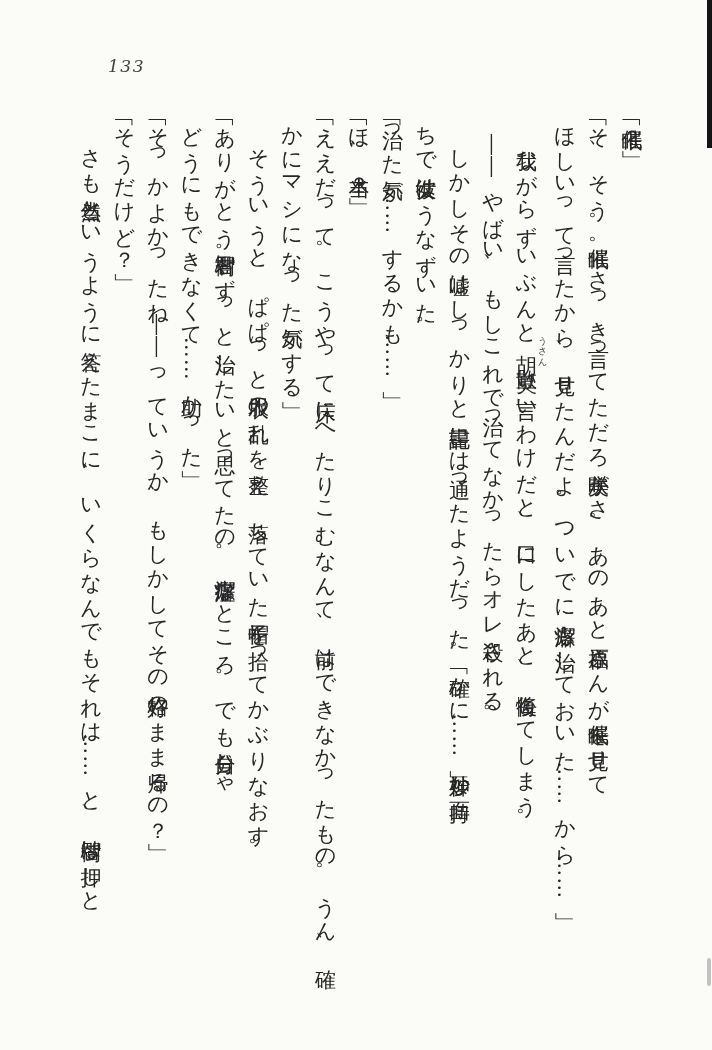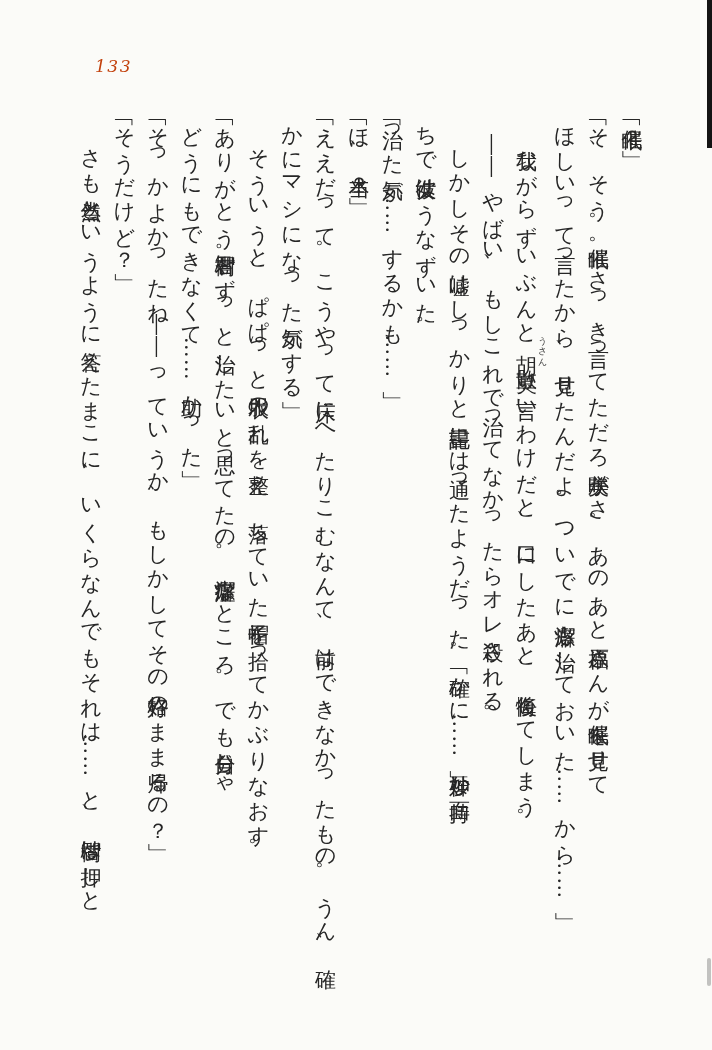--- a/index.html
+++ b/index.html
@@ -7,24 +7,24 @@
     position: relative;
     width: 712px;
     height: 1050px;
     background: #fbfbf8;
     font-family: "DejaVu Serif", "Liberation Serif", serif;
     overflow: hidden;
   }
   .page-number {
     position: absolute;
     top: 56px;
-    left: 95px;
+    left: 108px;
     font-size: 17px;
     font-style: italic;
-    color: #c2410c;
+    color: #404040;
     letter-spacing: 1.5px;
   }
   .text-block {
     position: absolute;
     top: 112px;
     right: 64px;
     height: 844px;
     writing-mode: vertical-rl;
     text-orientation: mixed;
     font-size: 21px;

